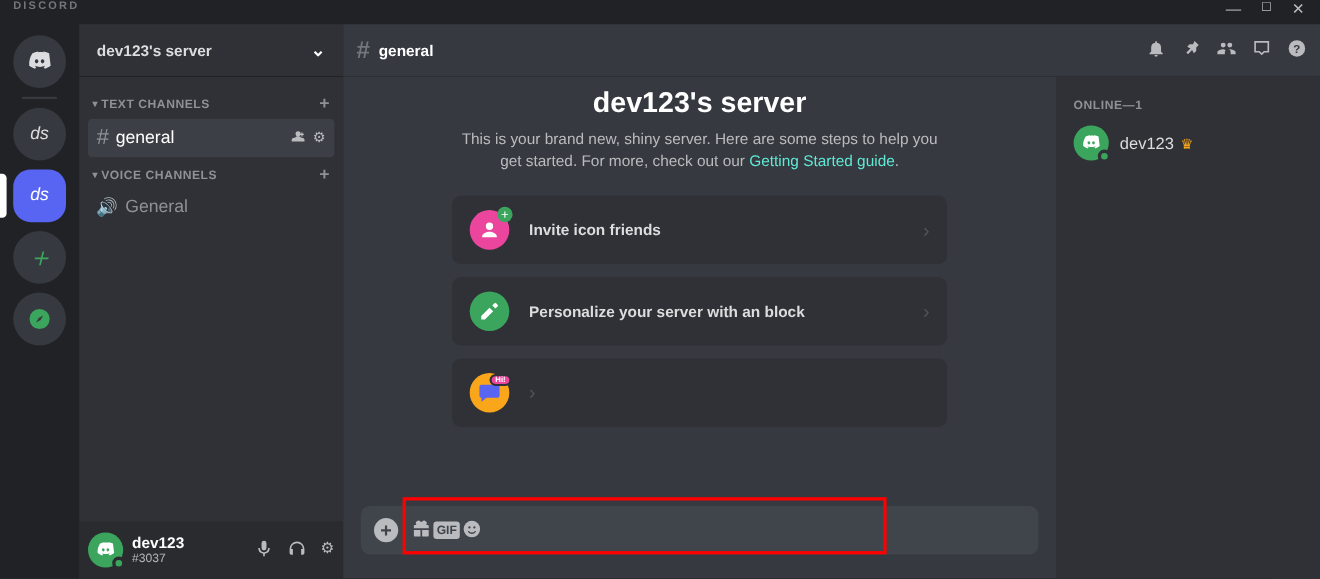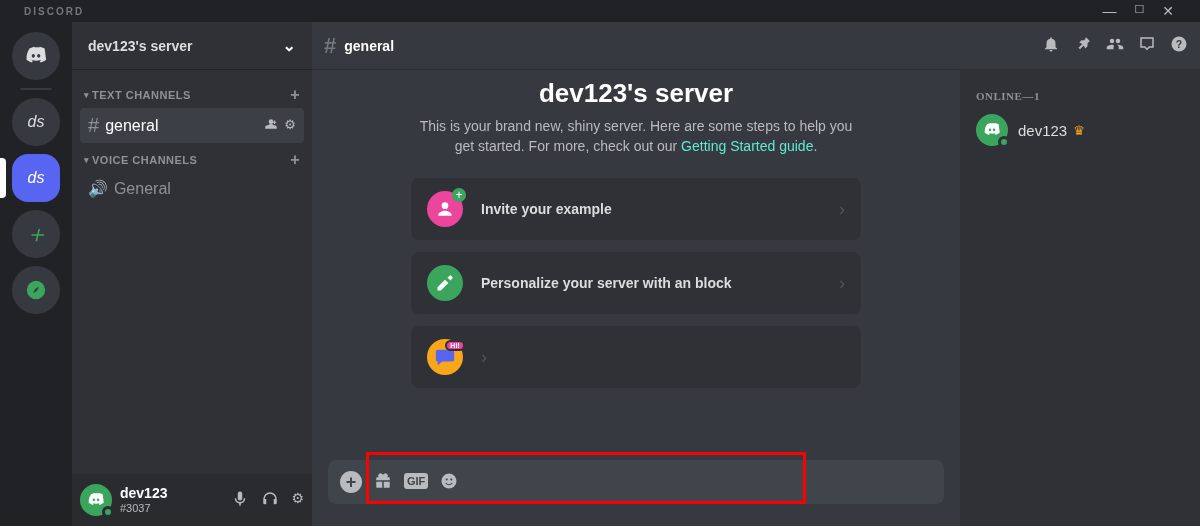--- a/index.html
+++ b/index.html
@@ -10,23 +10,23 @@
   width: 1200px;
   height: 526px;
   overflow: hidden;
   user-select: none;
   font-size: 14px;
 }
 .titlebar {
   height: 22px;
   background: #202225;
   display: flex;
-  align-items: center;
+  align-items: flex-start;
   justify-content: space-between;
-  padding: 0 20px;
+  padding: 0 8px;
 }
 .titlebar .brand {
   font-size: 10px;
   font-weight: 900;
   letter-spacing: 2px;
   color: #72767d;
   padding-left: 4px;
 }
 .winctrls { display: flex; gap: 18px; color: #b9bbbe; font-size: 14px; padding-right: 6px;}
 .winctrls span { cursor: pointer; }
@@ -239,41 +239,40 @@
 }
 .composer .input {
   flex:1;
   font-family: Consolas, "Courier New", monospace;
   font-size: 13px;
   color:#dcddde;
   background:#2f3136;
   padding: 2px 4px;
   border-radius: 3px;
 }
-.composer .btns { display:flex; gap:12px; color:#b9bbbe;}
+.composer .btns { display:flex; gap:2px; color:#b9bbbe;}
 .composer .btns span { cursor:pointer;}
 .gif-badge { font-weight:900; font-size:11px; background:#b9bbbe; color:#40444b; padding:2px 3px; border-radius:3px;}
 .red-highlight {
   position:absolute;
   border:3px solid #ff0000;
   pointer-events:none;
 }
 
 .members {
   width:240px;
   background:#2f3136;
   padding: 20px 8px;
 }
 .members .hdr {
   color:#8e9297;
   font-size:11px;
   font-weight:600;
   letter-spacing:.5px;
   padding: 0 8px 8px;
-  font-family: Liberation Serif, serif;
 }
 .member-item {
   display:flex; align-items:center;
   padding: 4px 8px;
   border-radius:4px;
 }
 .member-item .avatar { margin-right:10px;}
 .member-item .avatar .status{ border-color:#2f3136;}
 .member-item .name { color:#dcddde; font-size:15px;}
 .crown { color:#faa61a; margin-left:6px; font-size:13px;}
@@ -395,21 +394,21 @@
             <span>This is your brand new, shiny server. Here are some steps to help you get started. For more, check out our </span><a href="#">Getting Started guide</a><span>.</span>
           </p>
           <div class="card-list">
             <div class="card">
               <div class="ic" style="background:#eb459e;position:relative">
                 <svg viewBox="0 0 24 24" style="width:20px;height:20px;fill:#fff">
                     <path d="M12 12a4 4 0 100-8 4 4 0 000 8zm-8 8v-1c0-3 5-5 8-5s8 2 8 5v1z"></path>
                   </svg>
                 <span style="position:absolute;top:-3px;right:-3px;width:14px;height:14px;border-radius:50%;background:#3ba55d;color:#fff;font-size:12px;line-height:14px;">+</span>
               </div>
-              <div class="lbl">Invite your example</div>
+              <div class="lbl">Invite icon friends</div>
               <div class="chev">›</div>
             </div>
             <div class="card">
               <div class="ic" style="background:#3ba55d">
                 <svg viewBox="0 0 24 24" style="width:20px;height:20px;fill:#fff">
                     <path d="M3 17l9-9 4 4-9 9H3zm18-12l-2-2a1 1 0 00-1.4 0L15 5.6 18.4 9l2.6-2.6a1 1 0 000-1.4z"></path>
                   </svg>
               </div>
               <div class="lbl">Personalize your server with an block</div>
               <div class="chev">›</div>

